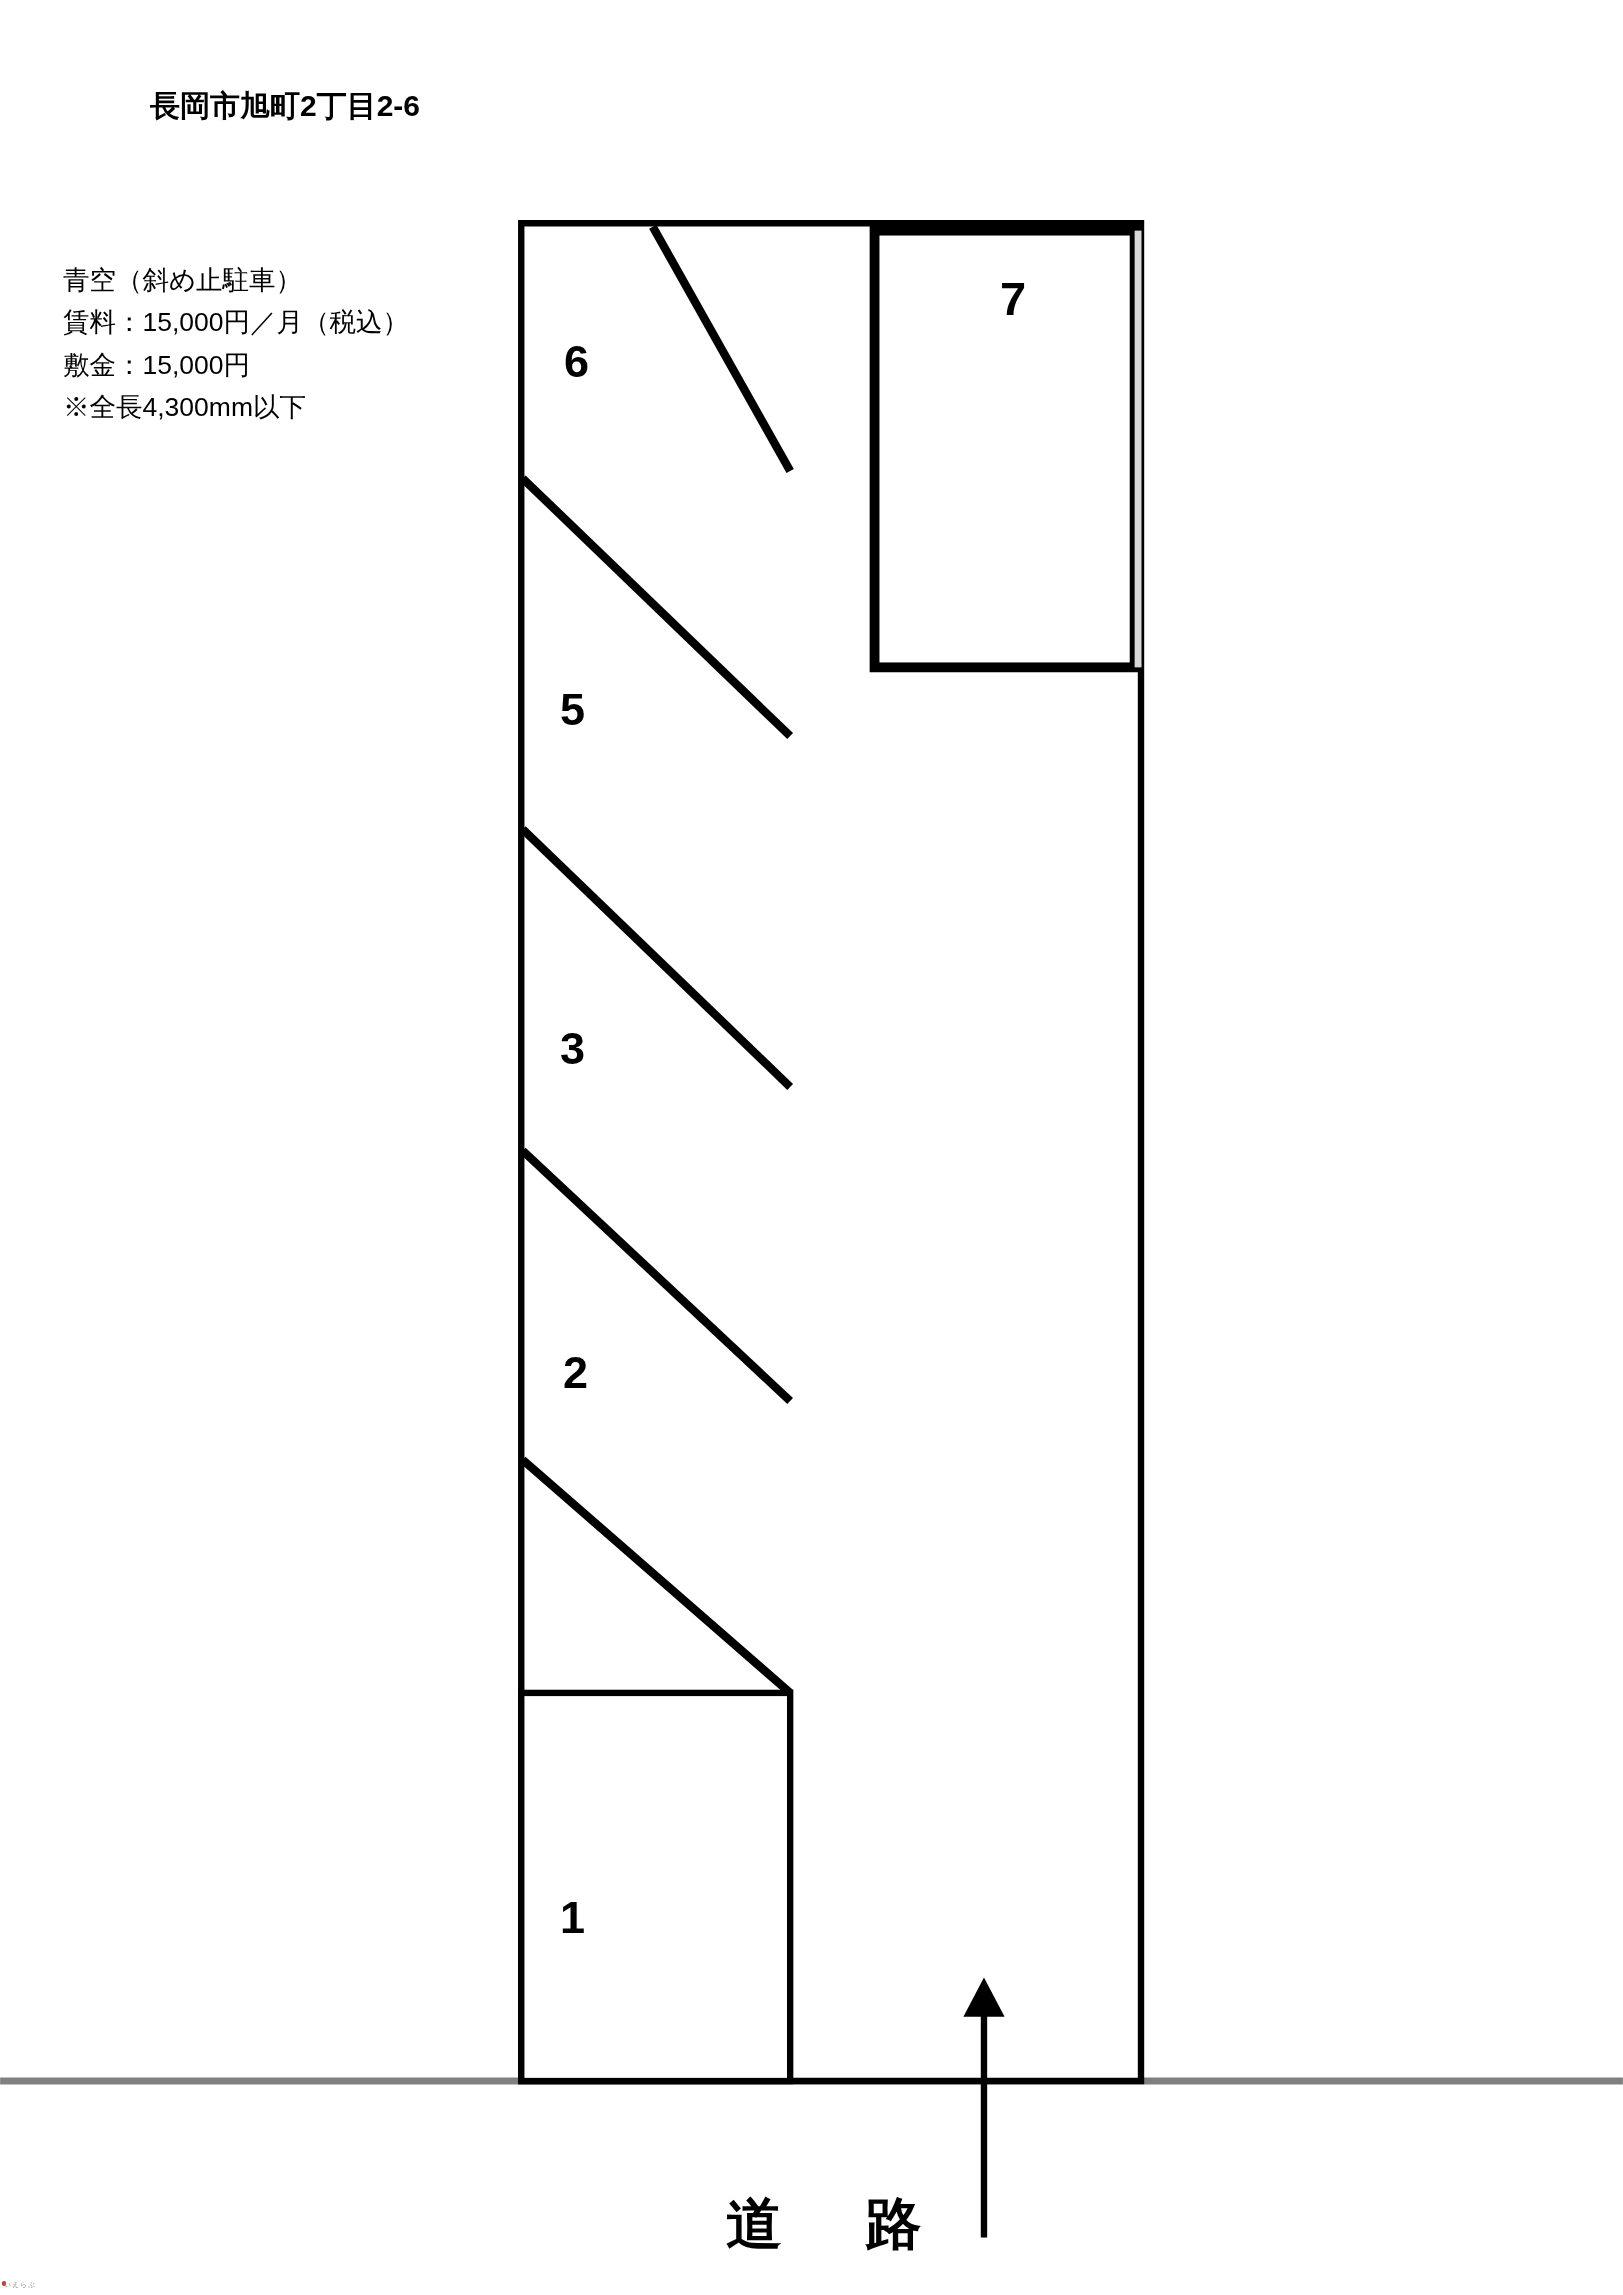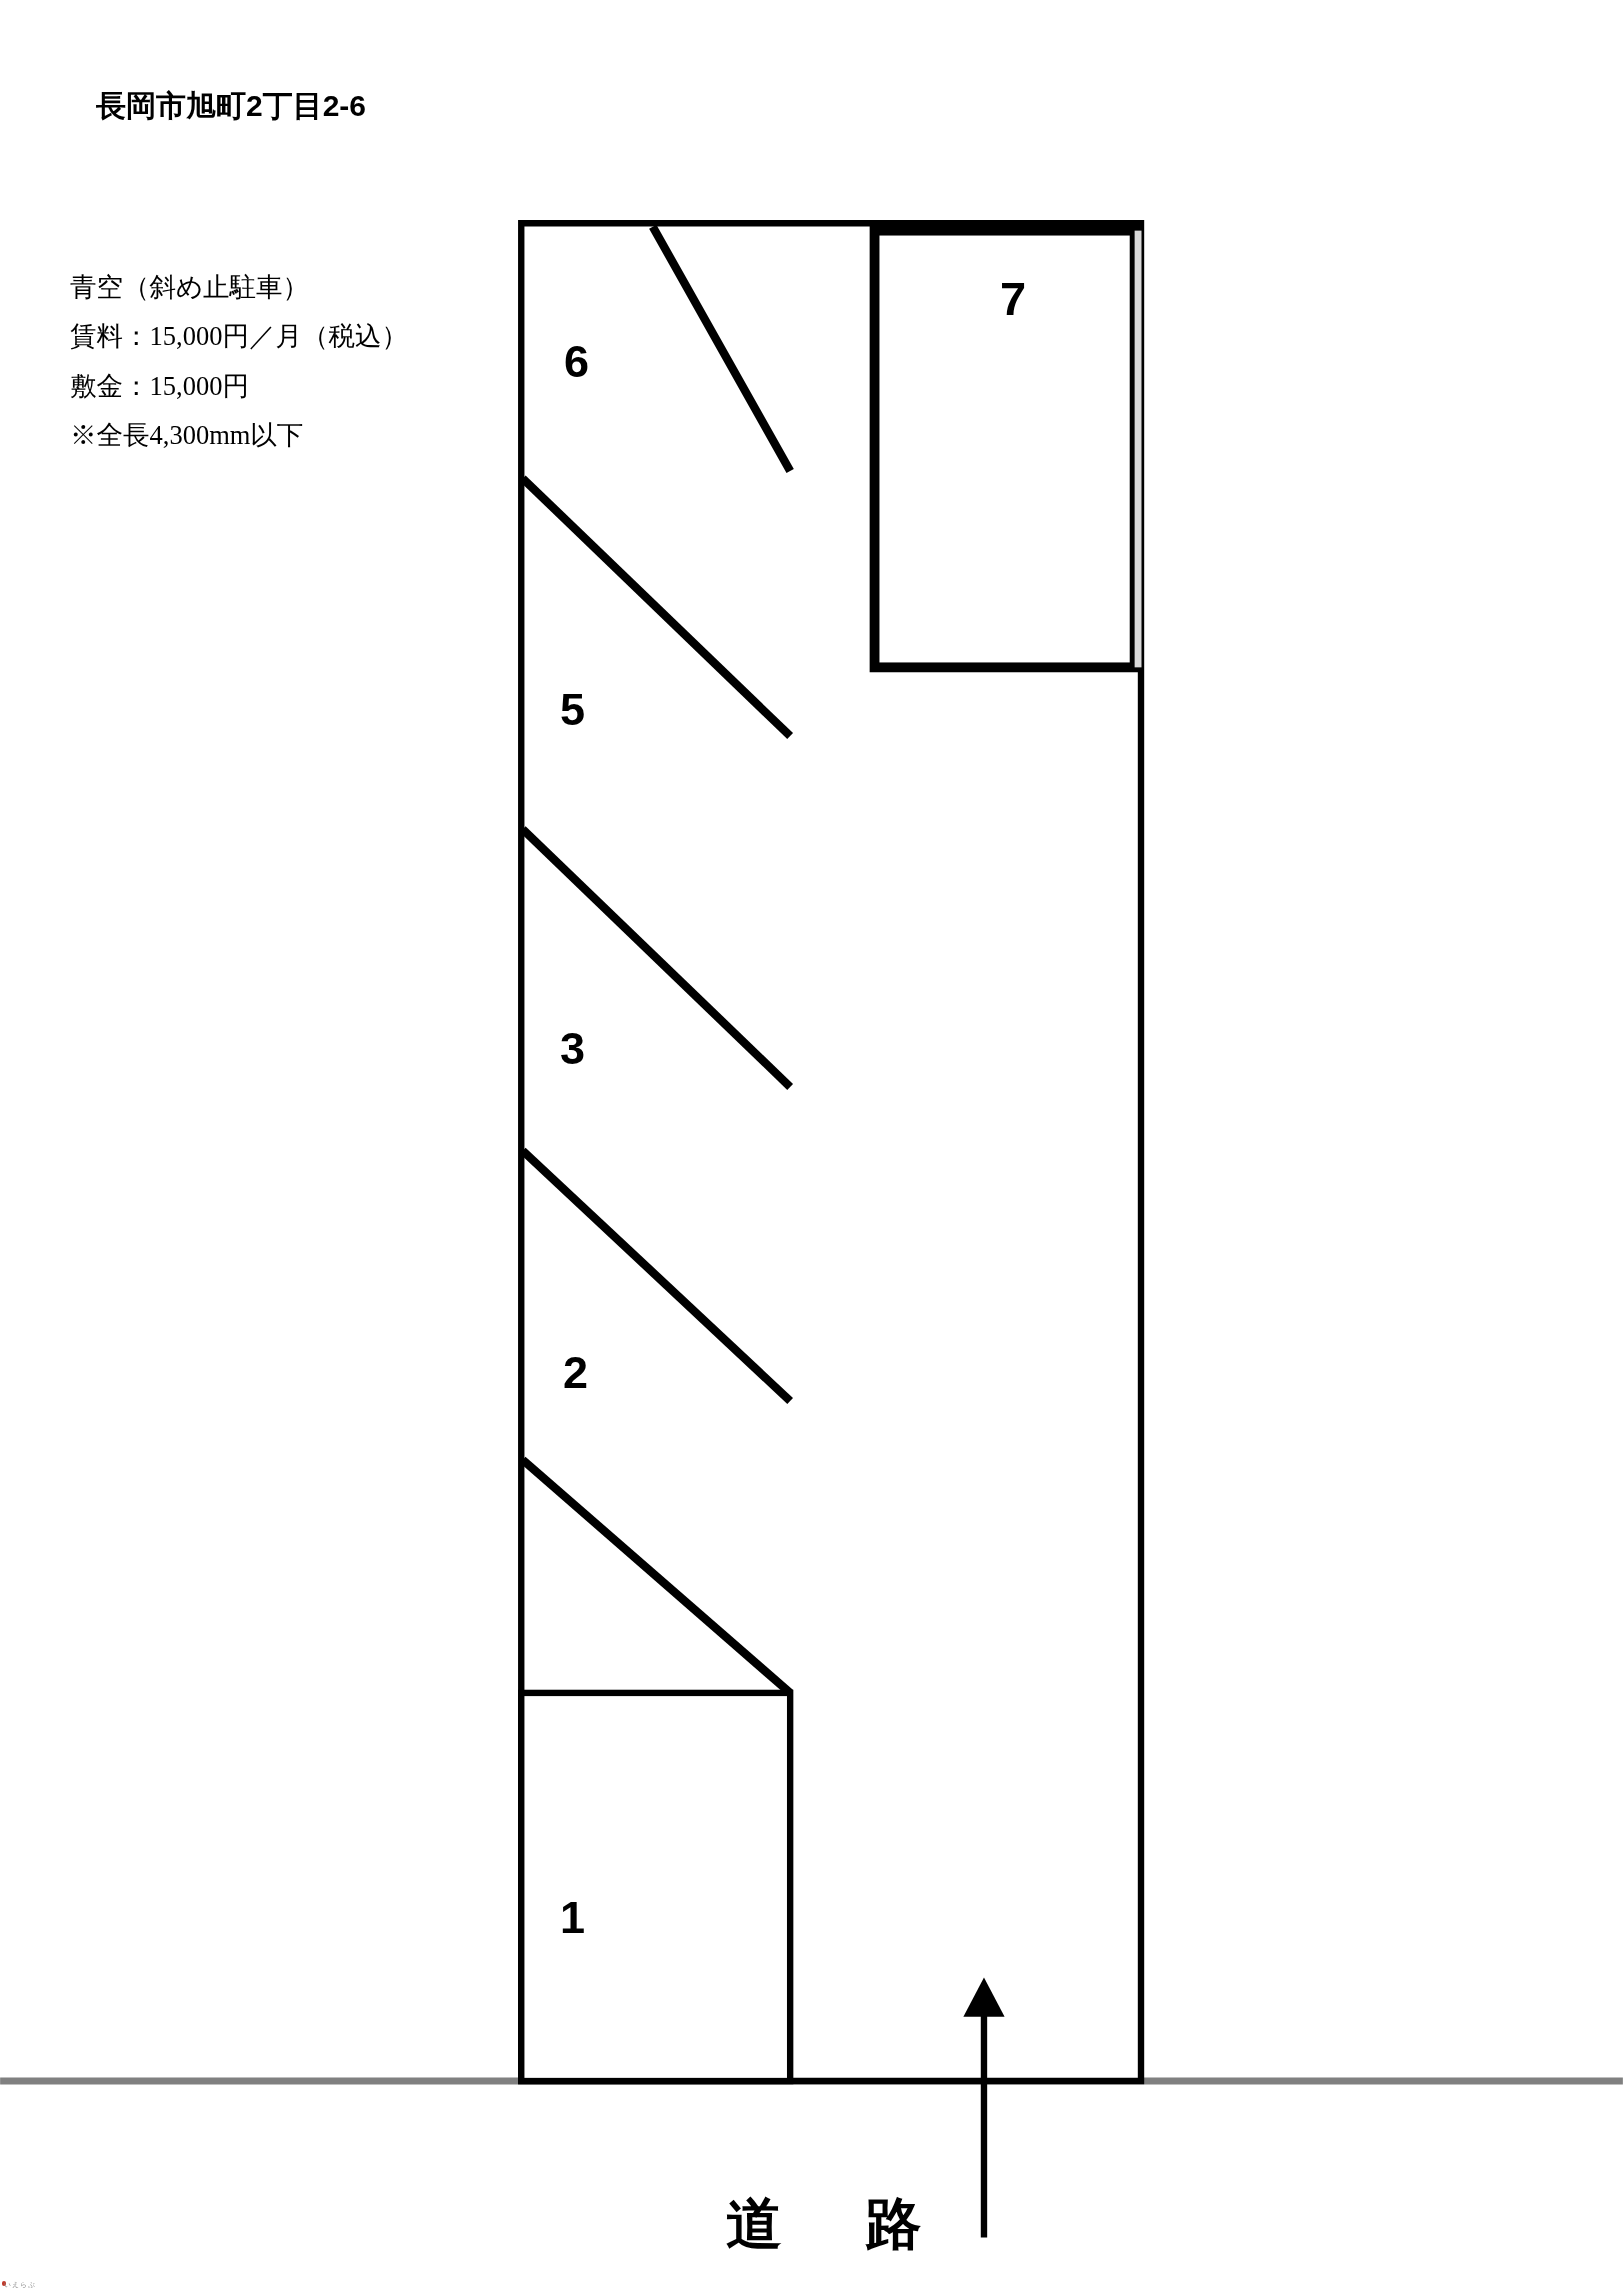--- a/index.html
+++ b/index.html
@@ -26,33 +26,34 @@
   }
   #title-main {
     font-size: 39px;
     font-weight: bold;
     letter-spacing: 2px;
     white-space: nowrap;
   }
   #title-address {
     font-size: 30px;
     font-weight: bold;
+    margin-left: 54px;
     white-space: nowrap;
   }
 
   
   #info-block {
     position: absolute;
     left: 55px;
     top: 255px;
     line-height: 1.30;
     font-size: 26.5px;
     white-space: nowrap;
   }
-  #info-block div { margin: 15px; padding: 0; font-family: Liberation Serif, serif; }
+  #info-block div { margin: 8px; padding: 0; }
 
   
   #diagram {
     position: absolute;
     left: 0;
     top: 0;
     width: 1623px;
     height: 2295px;
   }
 

